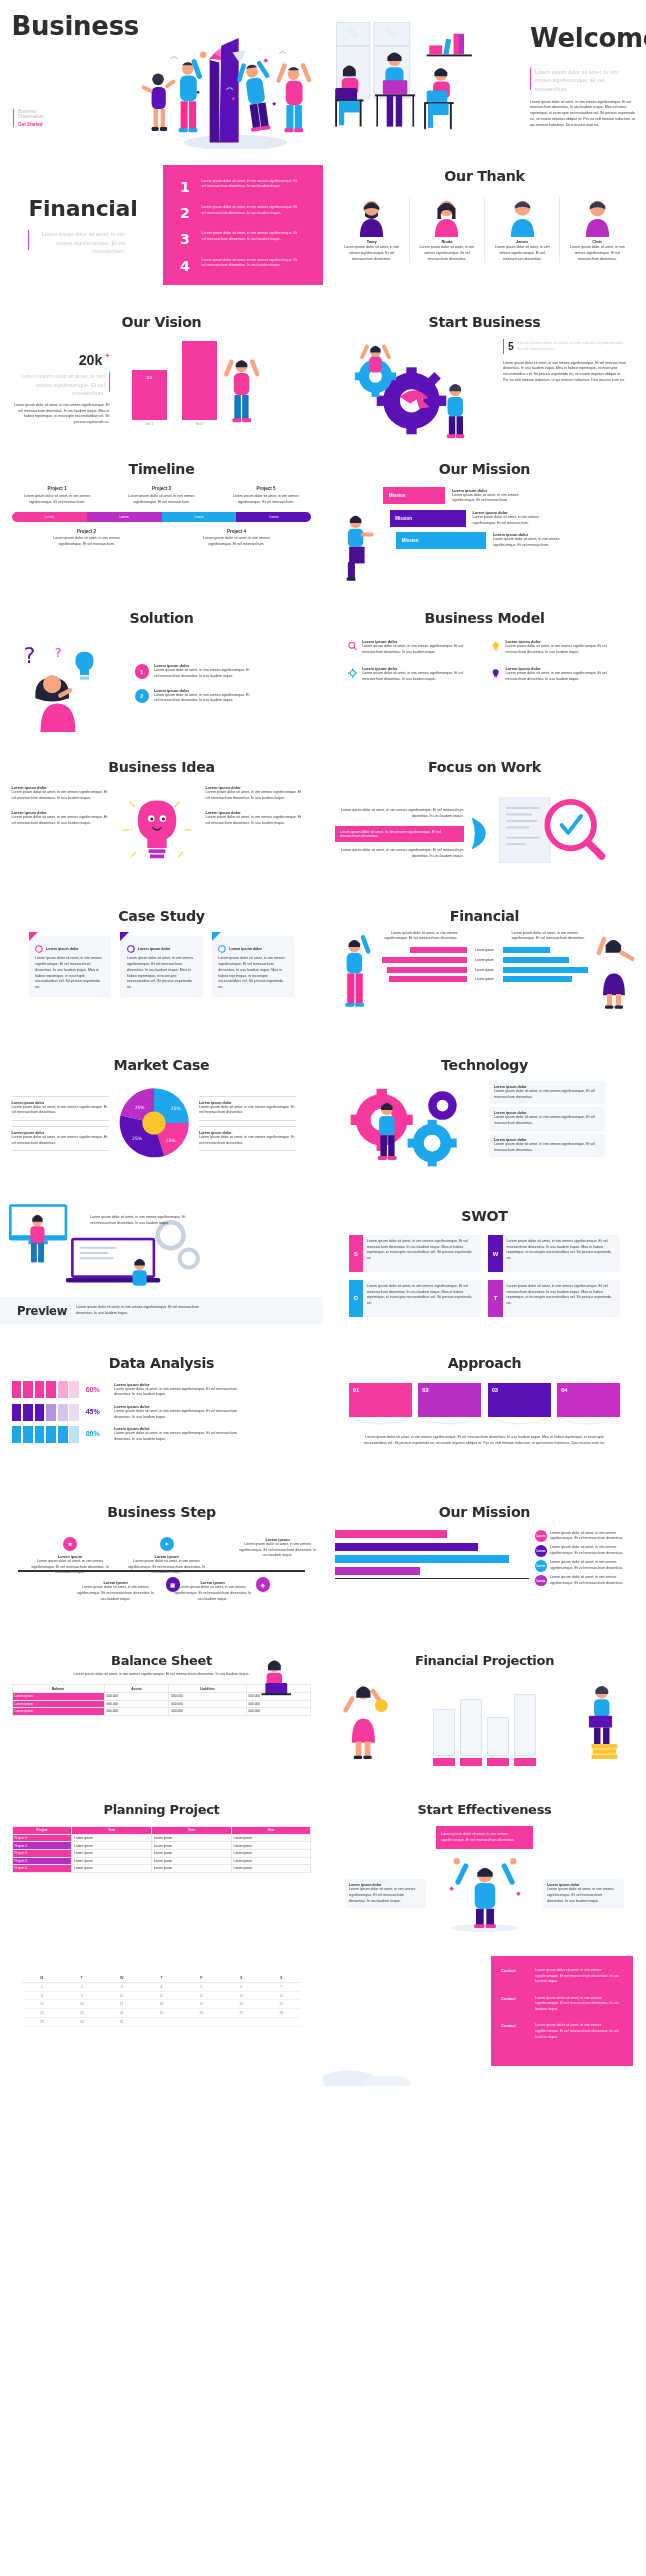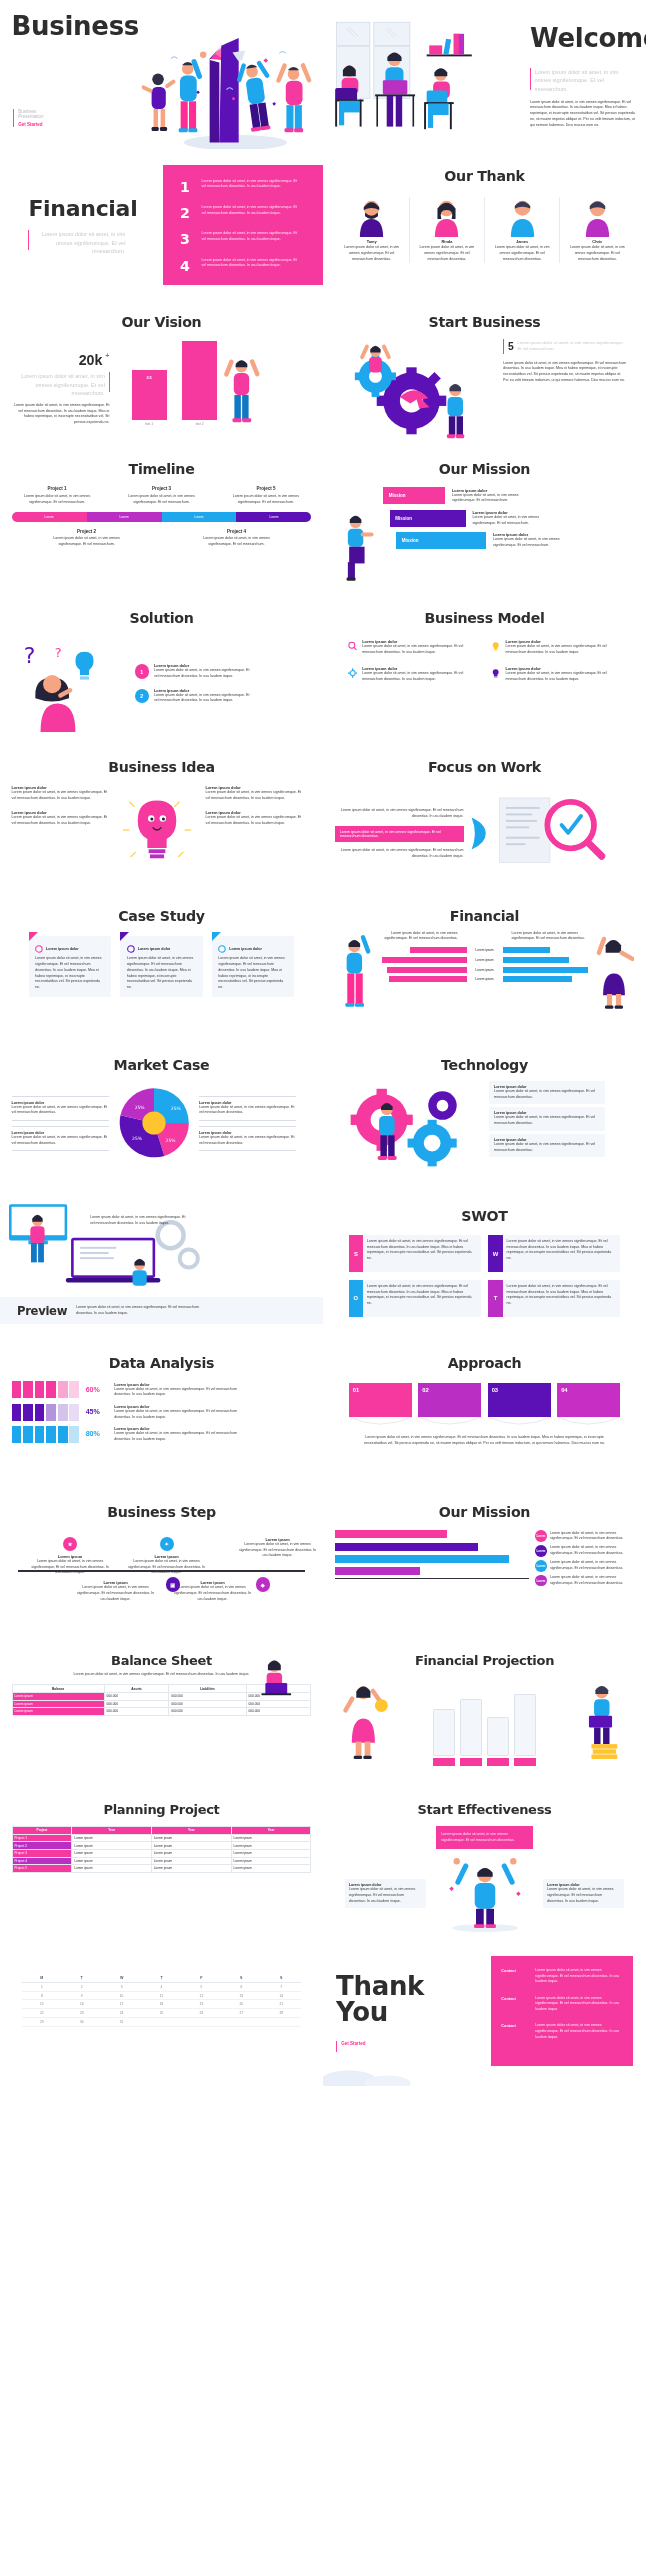--- a/index.html
+++ b/index.html
@@ -1189,28 +1189,20 @@
           <div style="padding: 1.9px 0px; border-bottom: 0.6px solid rgb(240, 242, 246);">31</div>
           <div style="padding: 1.9px 0px; border-bottom: 0.6px solid rgb(240, 242, 246);"></div>
           <div style="padding: 1.9px 0px; border-bottom: 0.6px solid rgb(240, 242, 246);"></div>
           <div style="padding: 1.9px 0px; border-bottom: 0.6px solid rgb(240, 242, 246);"></div>
           <div style="padding: 1.9px 0px; border-bottom: 0.6px solid rgb(240, 242, 246);"></div>
         </div>
     </div>
   </div>
 
   <div class="slide">
-    <div style="position:absolute;left:13px;top:36px;">
-      <div class="title xl">Thank</div>
-      <div class="title xl">You</div>
-      <div style="display:flex;gap:3.9px;margin-top:15.5px;">
-        <div class="accent-bar" style="height:11.6px;"></div>
-        <div style="font-size:4.5px;color:#ff2d93;font-weight:bold;">Get Started</div>
-      </div>
-    </div>
     <div class="box-pink" style="position:absolute;right:13px;top:19.4px;width:142px;height:110px;padding:11.6px 10.3px;">
       <div style="display:flex;gap:7.8px;margin-bottom:10.3px;">
         <div style="color:#fff;font-size:3.9px;font-weight:bold;width:26px;">Contact</div>
         <div class="body-txt w" style="flex:1;">Lorem ipsum dolor sit amet, in vim omnes signiferumque. Et vel mnesarchum dissentias. In usu laudem iisque.</div>
       </div>
       <div style="display:flex;gap:7.8px;margin-bottom:10.3px;">
         <div style="color:#fff;font-size:3.9px;font-weight:bold;width:26px;">Contact</div>
         <div class="body-txt w" style="flex:1;">Lorem ipsum dolor sit amet, in vim omnes signiferumque. Et vel mnesarchum dissentias. In usu laudem iisque.</div>
       </div>
       <div style="display:flex;gap:7.8px;">

